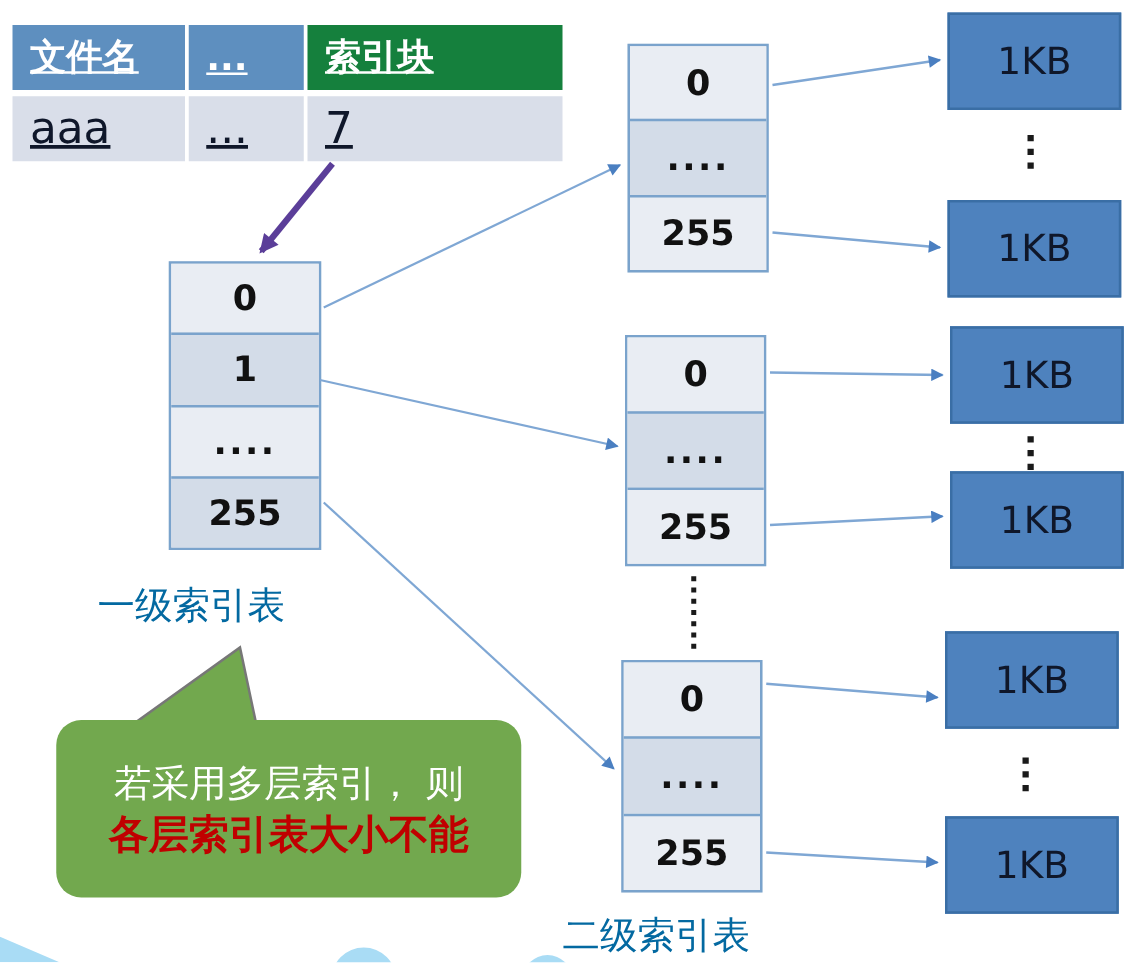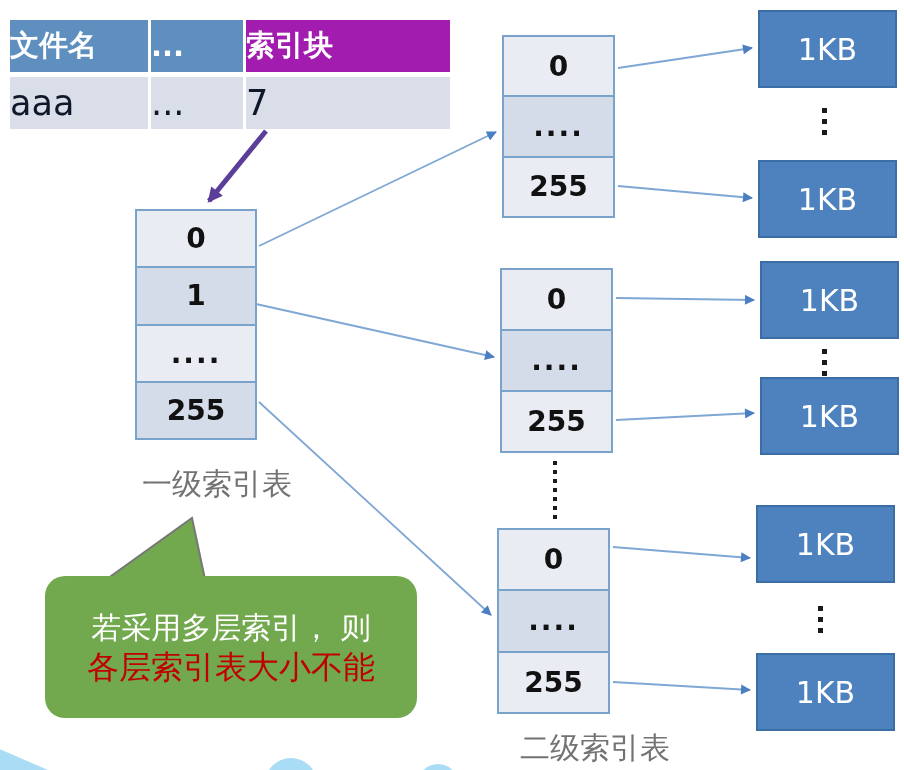--- a/index.html
+++ b/index.html
@@ -3,60 +3,60 @@
 <meta charset="utf-8">
 <style>
   html,body{margin:0;padding:0;background:#ffffff;}
   .canvas{
     position:relative;width:904px;height:770px;overflow:hidden;background:#ffffff;
     font-family:"DejaVu Sans","Liberation Sans",sans-serif;color:#1a1a1a;
   }
   
   .file-table{position:absolute;left:10px;top:20px;width:440px;
     display:grid;grid-template-columns:138px 92px 204px;column-gap:3px;row-gap:5px;}
-  .ft-cell{height:52px;display:flex;align-items:center;box-sizing:border-box;}
+  .ft-cell{height:52px;display:flex;align-items:center;padding-left:14px;box-sizing:border-box;text-decoration:underline;}
   .ft-head{color:#ffffff;font-size:29px;font-weight:bold;background:#5E8FBF;}
-  .ft-head.red{background:#a21caf;}
+  .ft-head.red{background:#15803d;}
   .ft-data{background:#D9DEE9;font-size:35px;color:#0f172a;}
   
   .idx-table{position:absolute;box-sizing:border-box;border:2px solid #7AA3CC;
     display:flex;flex-direction:column;background:#E9EDF3;}
   .idx-cell{flex:1;display:flex;align-items:center;justify-content:center;
     font-size:28px;font-weight:600;color:#111;border-top:2px solid #7AA3CC;box-sizing:border-box;}
   .idx-cell:first-child{border-top:none;}
   .idx-cell.light{background:#E9EDF3;}
   .idx-cell.dark{background:#D3DCE8;}
   .level1{left:135px;top:209px;width:122px;height:231px;}
   .l2a{left:502px;top:35px;width:113px;height:183px;}
   .l2b{left:500px;top:268px;width:113px;height:185px;}
   .l2c{left:497px;top:528px;width:113px;height:186px;}
   .dots-cell{letter-spacing:2px;}
   
-  .diagram-label{position:absolute;font-size:30px;color:#737373;text-align:right;}
+  .diagram-label{position:absolute;font-size:30px;color:#0369a1;text-align:left;}
   .lv1-label{left:78px;top:464px;width:214px;}
   .lv2-label{left:450px;top:728px;width:220px;}
   
   .kb-block{position:absolute;width:139px;height:78px;background:#4E82BE;
     border:2px solid #3A6EA5;box-sizing:border-box;display:flex;align-items:center;justify-content:center;
-    color:#ffffff;font-size:30px;}
+    color:#0f172a;font-size:30px;}
   .b1{left:758px;top:10px;}  .b2{left:758px;top:160px;}
   .b3{left:760px;top:261px;} .b4{left:760px;top:377px;}
   .b5{left:756px;top:505px;} .b6{left:756px;top:653px;}
   
   .vdots{position:absolute;display:flex;flex-direction:column;align-items:center;}
   .vdots .dot{width:5px;height:5px;background:#1a1a1a;margin:3px 0;}
   .d1{left:822px;top:105px;} .d2{left:822px;top:346px;} .d3{left:818px;top:603px;}
   .dBC{left:553px;top:458px;}
   .dBC .dot{width:4px;height:4px;margin:2.5px 0;}
   
   .callout{position:absolute;left:45px;top:576px;width:372px;height:142px;
     background:#72A84E;border-radius:20px;z-index:3;
     display:flex;flex-direction:column;justify-content:center;align-items:center;text-align:right;}
   .callout .l1{color:#ffffff;font-size:30px;line-height:40px;}
-  .callout .l2,.callout .l3{color:#C00000;font-size:32px;line-height:38px;font-weight:400;}
+  .callout .l2,.callout .l3{color:#C00000;font-size:32px;line-height:38px;font-weight:700;}
   
   .overlay{position:absolute;left:0;top:0;z-index:2;pointer-events:none;}
   
   .deco{position:absolute;background:#A9DCF5;}
   .deco-wedge{left:0;top:747px;width:48px;height:23px;clip-path:polygon(0 10%,100% 100%,0 100%);}
   .deco-bump1{left:265px;top:758px;width:52px;height:52px;border-radius:50%;}
   .deco-bump2{left:418px;top:764px;width:40px;height:40px;border-radius:50%;}
 </style>
 </head>
 <body>

